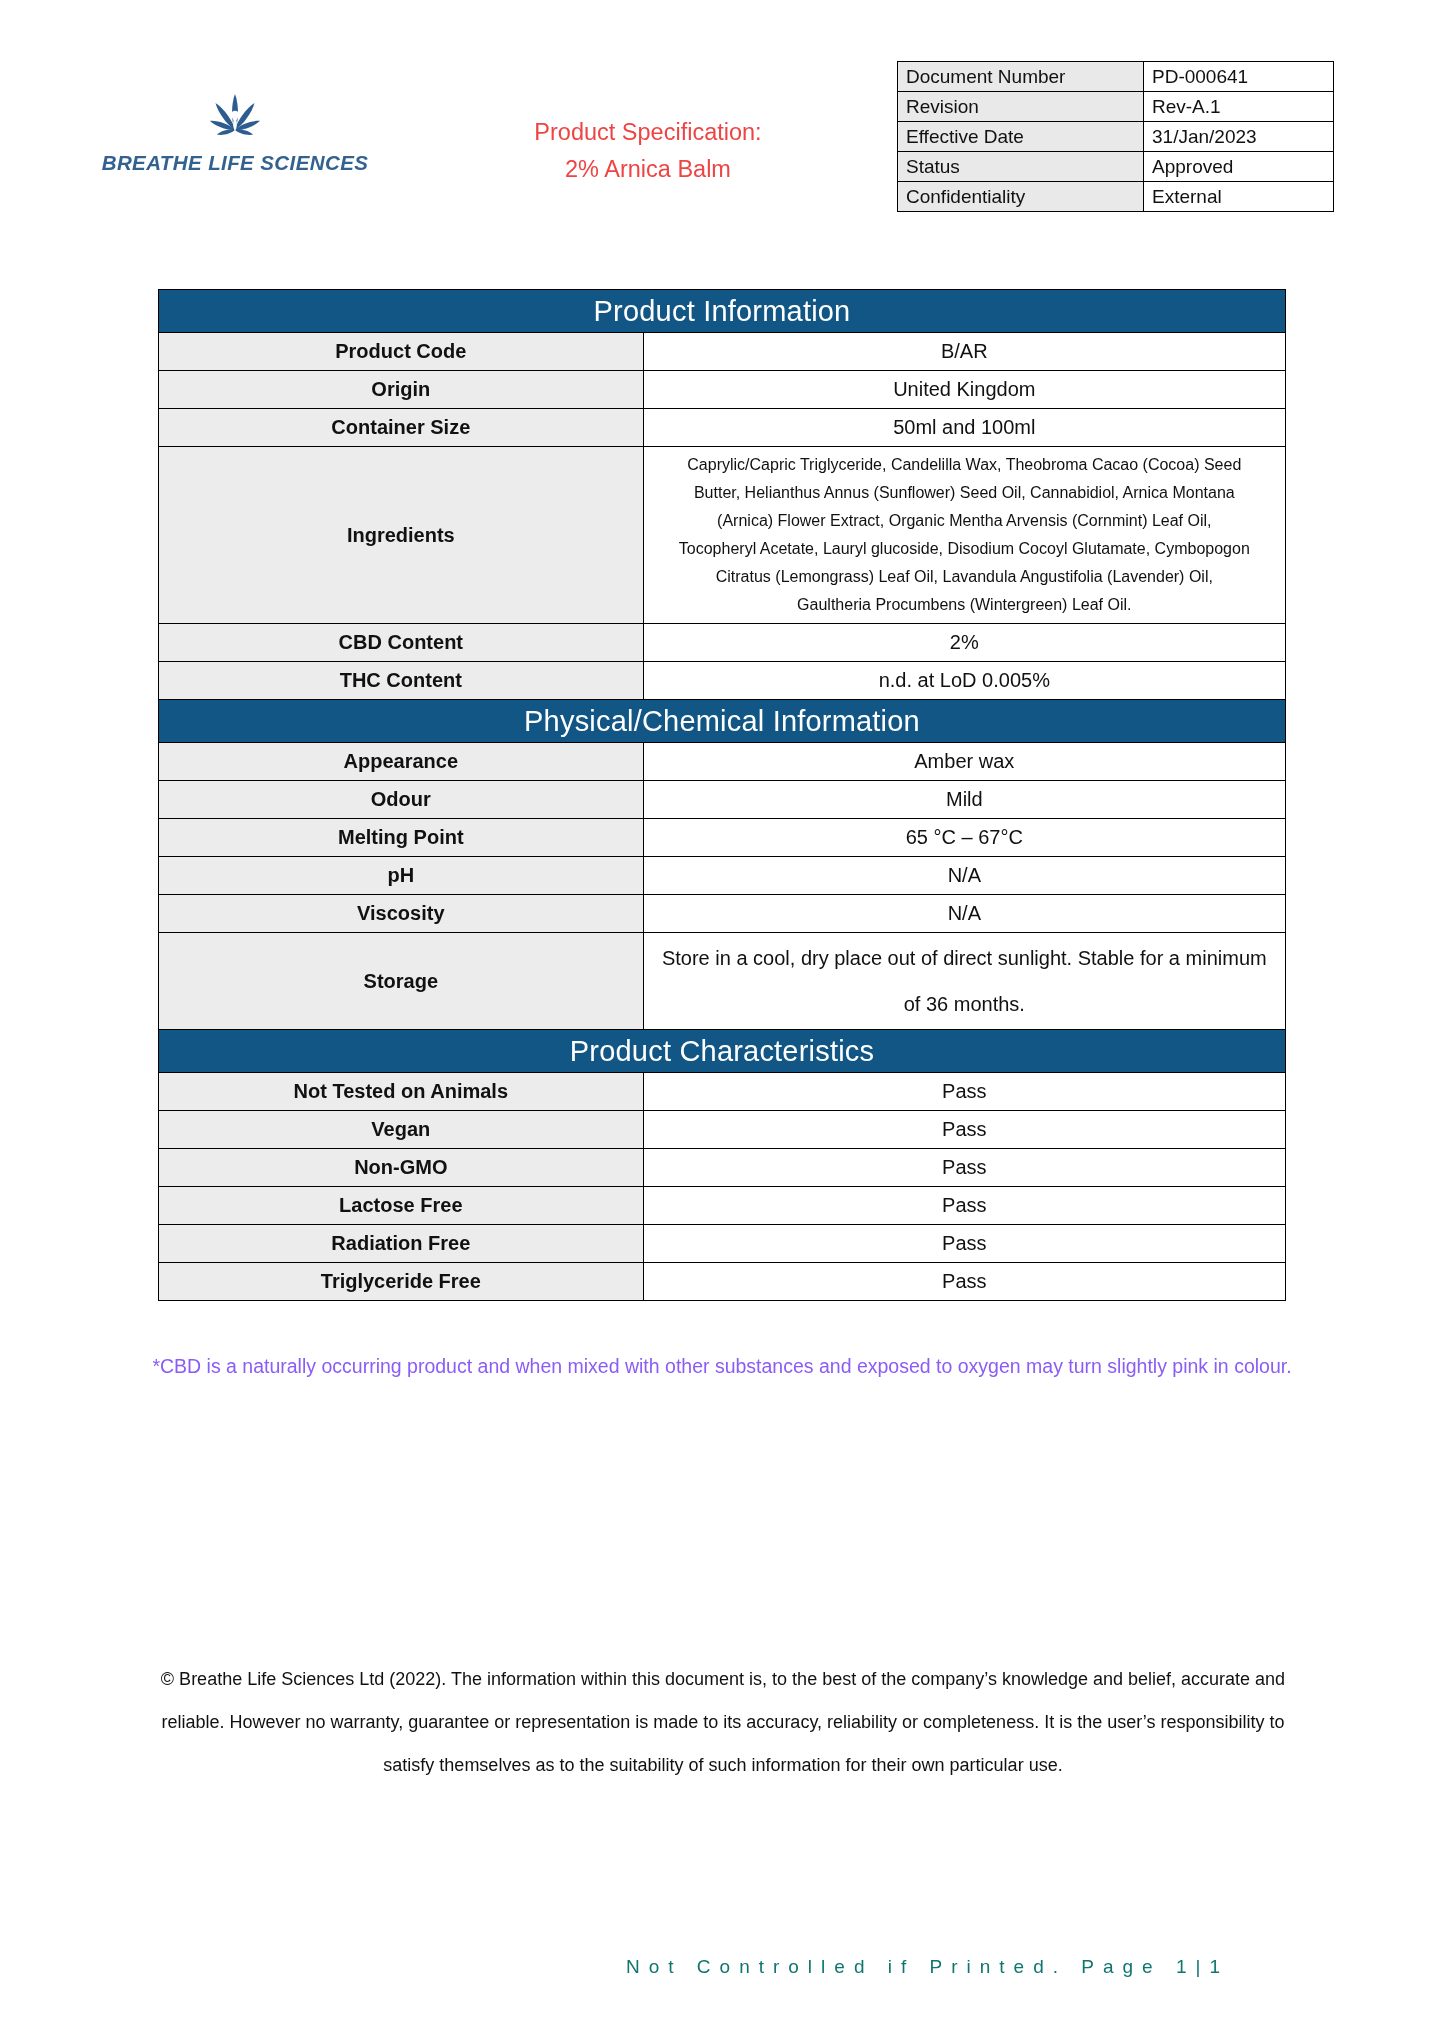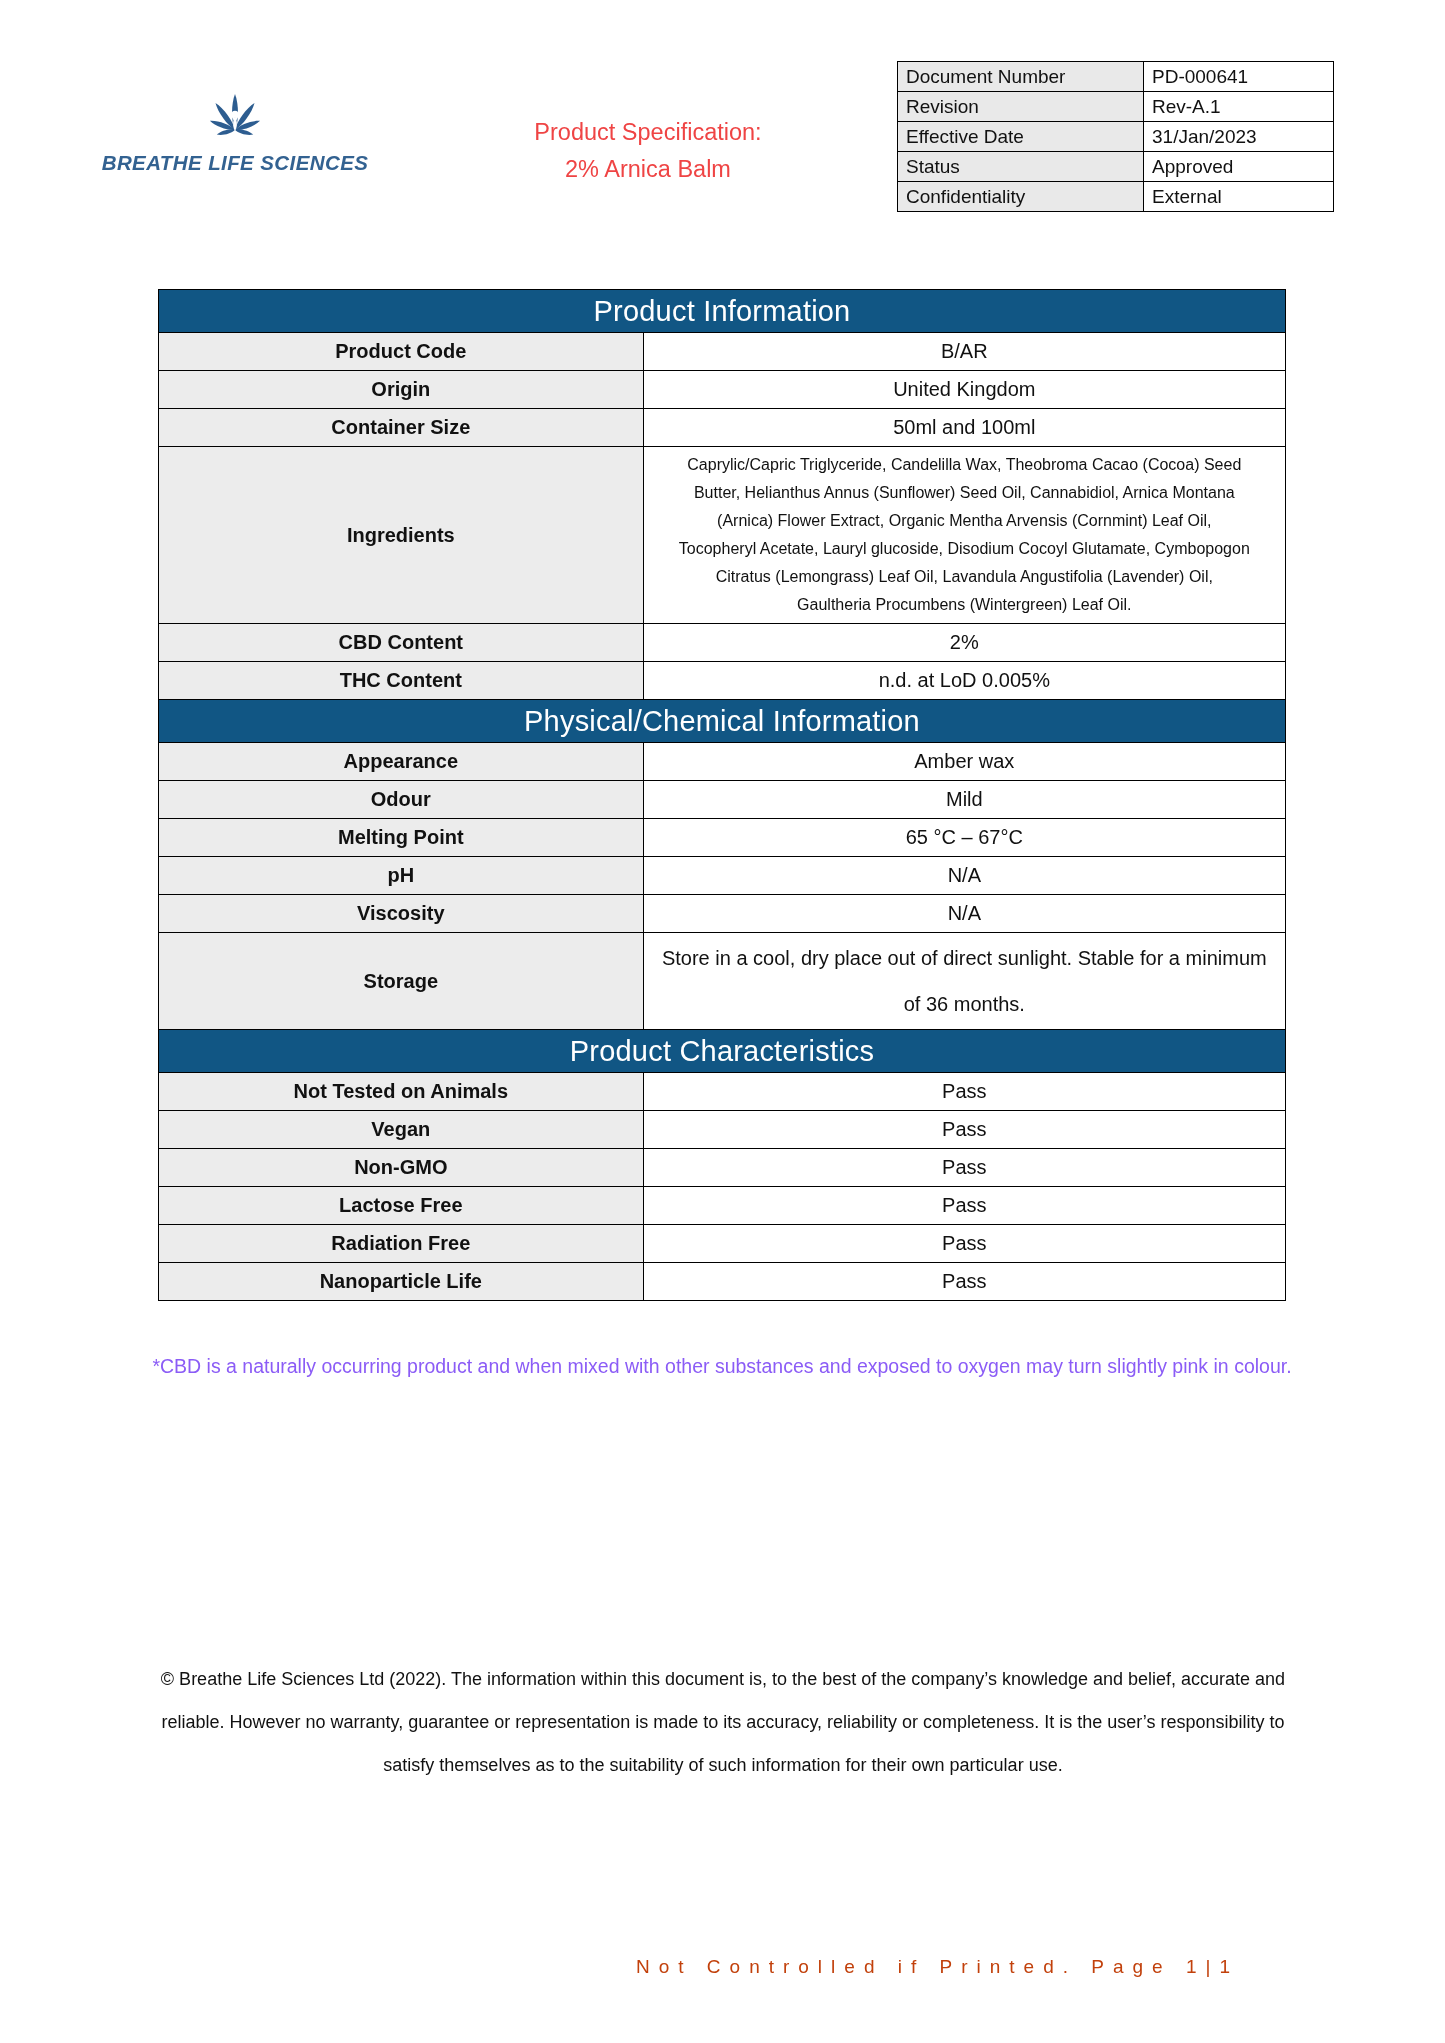--- a/index.html
+++ b/index.html
@@ -52,22 +52,22 @@
   
   .footnote {
     position: absolute; left: 152px; top: 1346px; width: 1140px; margin: 0;
     text-align: center; font-size: 19.5px; line-height: 41px; color: #8b5cf6;
   }
   .copyright {
     position: absolute; left: 148px; top: 1658px; width: 1150px; margin: 0;
     text-align: center; font-size: 18px; line-height: 43px; color: #111;
   }
   .page-footer {
-    position: absolute; right: 206px; top: 1956px;
-    font-size: 19px; letter-spacing: 9px; white-space: nowrap; color: #c2410c;
+    position: absolute; right: 216px; top: 1956px;
+    font-size: 19px; letter-spacing: 9px; white-space: nowrap; color: #0f766e;
   }
 </style>
 </head>
 <body>
 
 <div class="page">
 
   <div class="logo">
     <svg width="68" height="62" viewBox="0 0 120 110" aria-hidden="true">
       <g fill="#2d5d90">
@@ -196,21 +196,21 @@
         </tr>
         <tr>
           <td class="label">Lactose Free</td>
           <td class="value">Pass</td>
         </tr>
         <tr>
           <td class="label">Radiation Free</td>
           <td class="value">Pass</td>
         </tr>
         <tr>
-          <td class="label">Nanoparticle Life</td>
+          <td class="label">Triglyceride Free</td>
           <td class="value">Pass</td>
         </tr>
       </tbody>
   </table>
 
   <p class="footnote">*CBD is a naturally occurring product and when mixed with other substances and exposed to oxygen may turn slightly pink in colour.</p>
   <p class="copyright">© Breathe Life Sciences Ltd (2022). The information within this document is, to the best of the company’s knowledge and belief, accurate and reliable. However no warranty, guarantee or representation is made to its accuracy, reliability or completeness. It is the user’s responsibility to satisfy themselves as to the suitability of such information for their own particular use.</p>
 
   <div class="page-footer">Not Controlled if Printed. Page 1|1</div>
 

